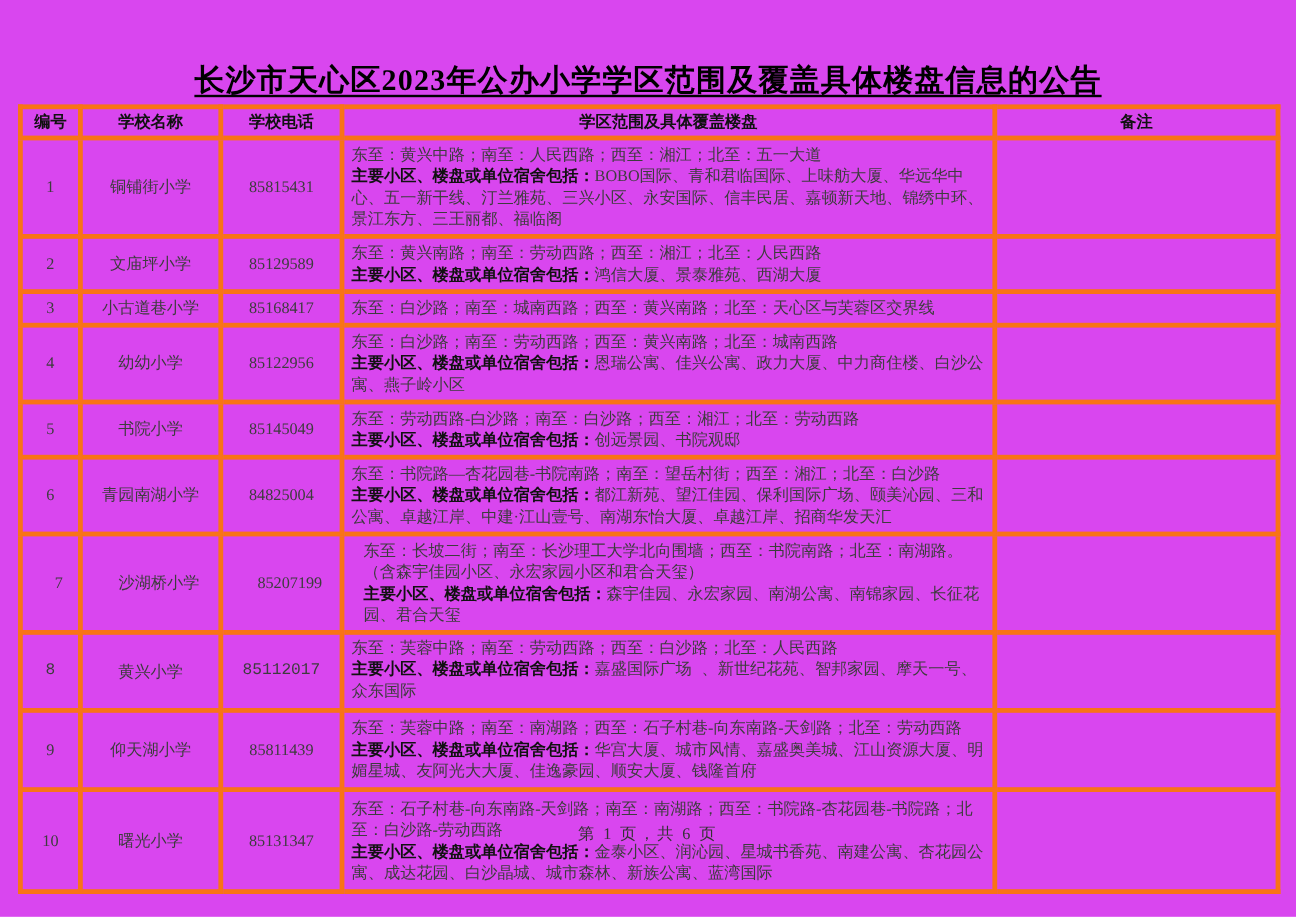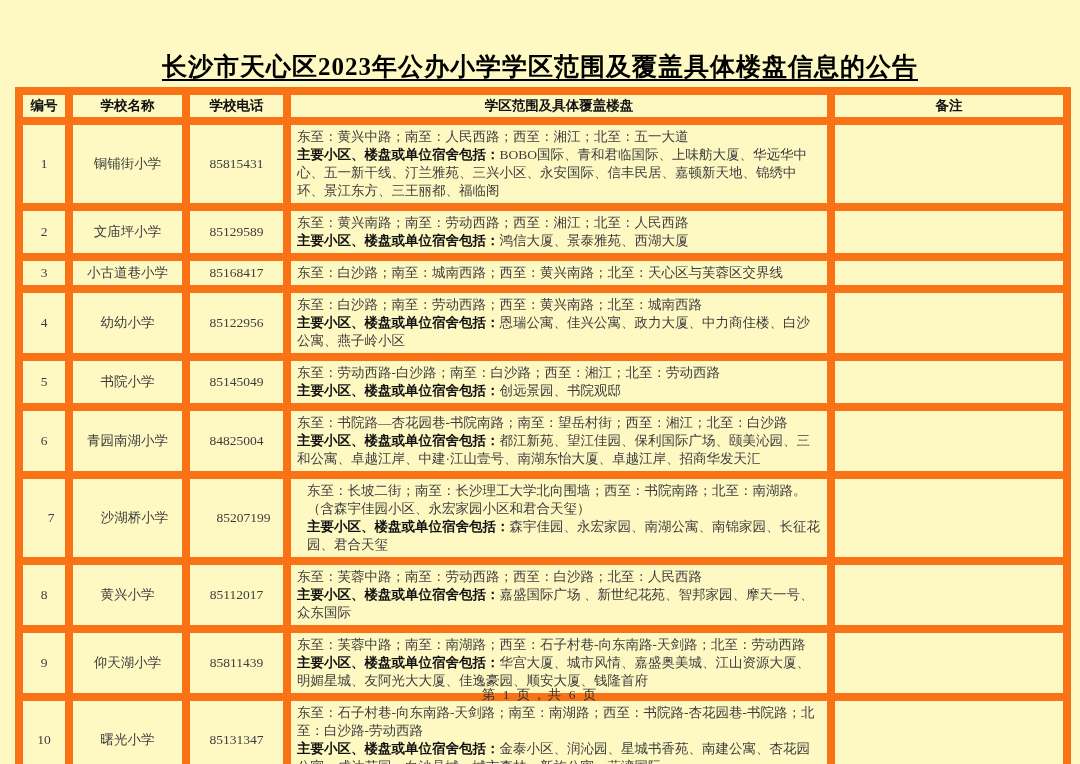--- a/index.html
+++ b/index.html
@@ -5,21 +5,21 @@
   * { margin: 0; padding: 0; box-sizing: border-box; }
   html, body { background: #ffffff; }
   body {
     font-family: "Liberation Serif", "DejaVu Serif", serif;
     width: 1080px; height: 764px;
     position: relative;
     overflow: hidden;
   }
   .page {
     position: absolute; inset: 0;
-    background: #fef9c3;
+    background: #d946ef;
   }
   .page-title {
     position: absolute;
     top: 50px; left: 0; width: 100%;
     text-align: center;
     font-size: 25px;
     font-weight: bold;
     color: #000;
     text-decoration: underline;
     text-decoration-thickness: 2px;
@@ -32,21 +32,21 @@
     width: 1048px;
     border-collapse: collapse;
     table-layout: fixed;
   }
   table.schools col.c-no    { width: 50px;  }
   table.schools col.c-name  { width: 117px; }
   table.schools col.c-phone { width: 101px; }
   table.schools col.c-range { width: 544px; }
   table.schools col.c-note  { width: 236px; }
   table.schools th, table.schools td {
-    border: 8px solid #f97316;
+    border: 4px solid #f97316;
     vertical-align: middle;
   }
   table.schools th {
     height: 25px;
     font-size: 13.5px;
     font-weight: bold;
     color: #111;
     text-align: center;
     padding: 2px;
   }
@@ -69,21 +69,21 @@
     color: #111;
   }
   
   tbody tr:nth-child(1)  td { height: 75px; }
   tbody tr:nth-child(2)  td { height: 37px; }
   tbody tr:nth-child(3)  td { height: 28px; }
   tbody tr:nth-child(4)  td { height: 53px; border-radius: 23px; }
   tbody tr:nth-child(5)  td { height: 36px; }
   tbody tr:nth-child(6)  td { height: 57px; }
   tbody tr:nth-child(7)  td { height: 69px; padding-left: 16px; }
-  tbody tr:nth-child(8)  td { height: 65px; }
+  tbody tr:nth-child(8)  td { height: 65px; font-family: Liberation Mono, monospace; }
   tbody tr:nth-child(9)  td { height: 66px; }
   tbody tr:nth-child(10) td { height: 85px; margin-left: 48px; }
   .page-footer {
     position: absolute;
     top: 686px; left: 0; width: 100%;
     text-align: center;
     font-size: 13.5px;
     color: #333;
     letter-spacing: 2px;
   }

